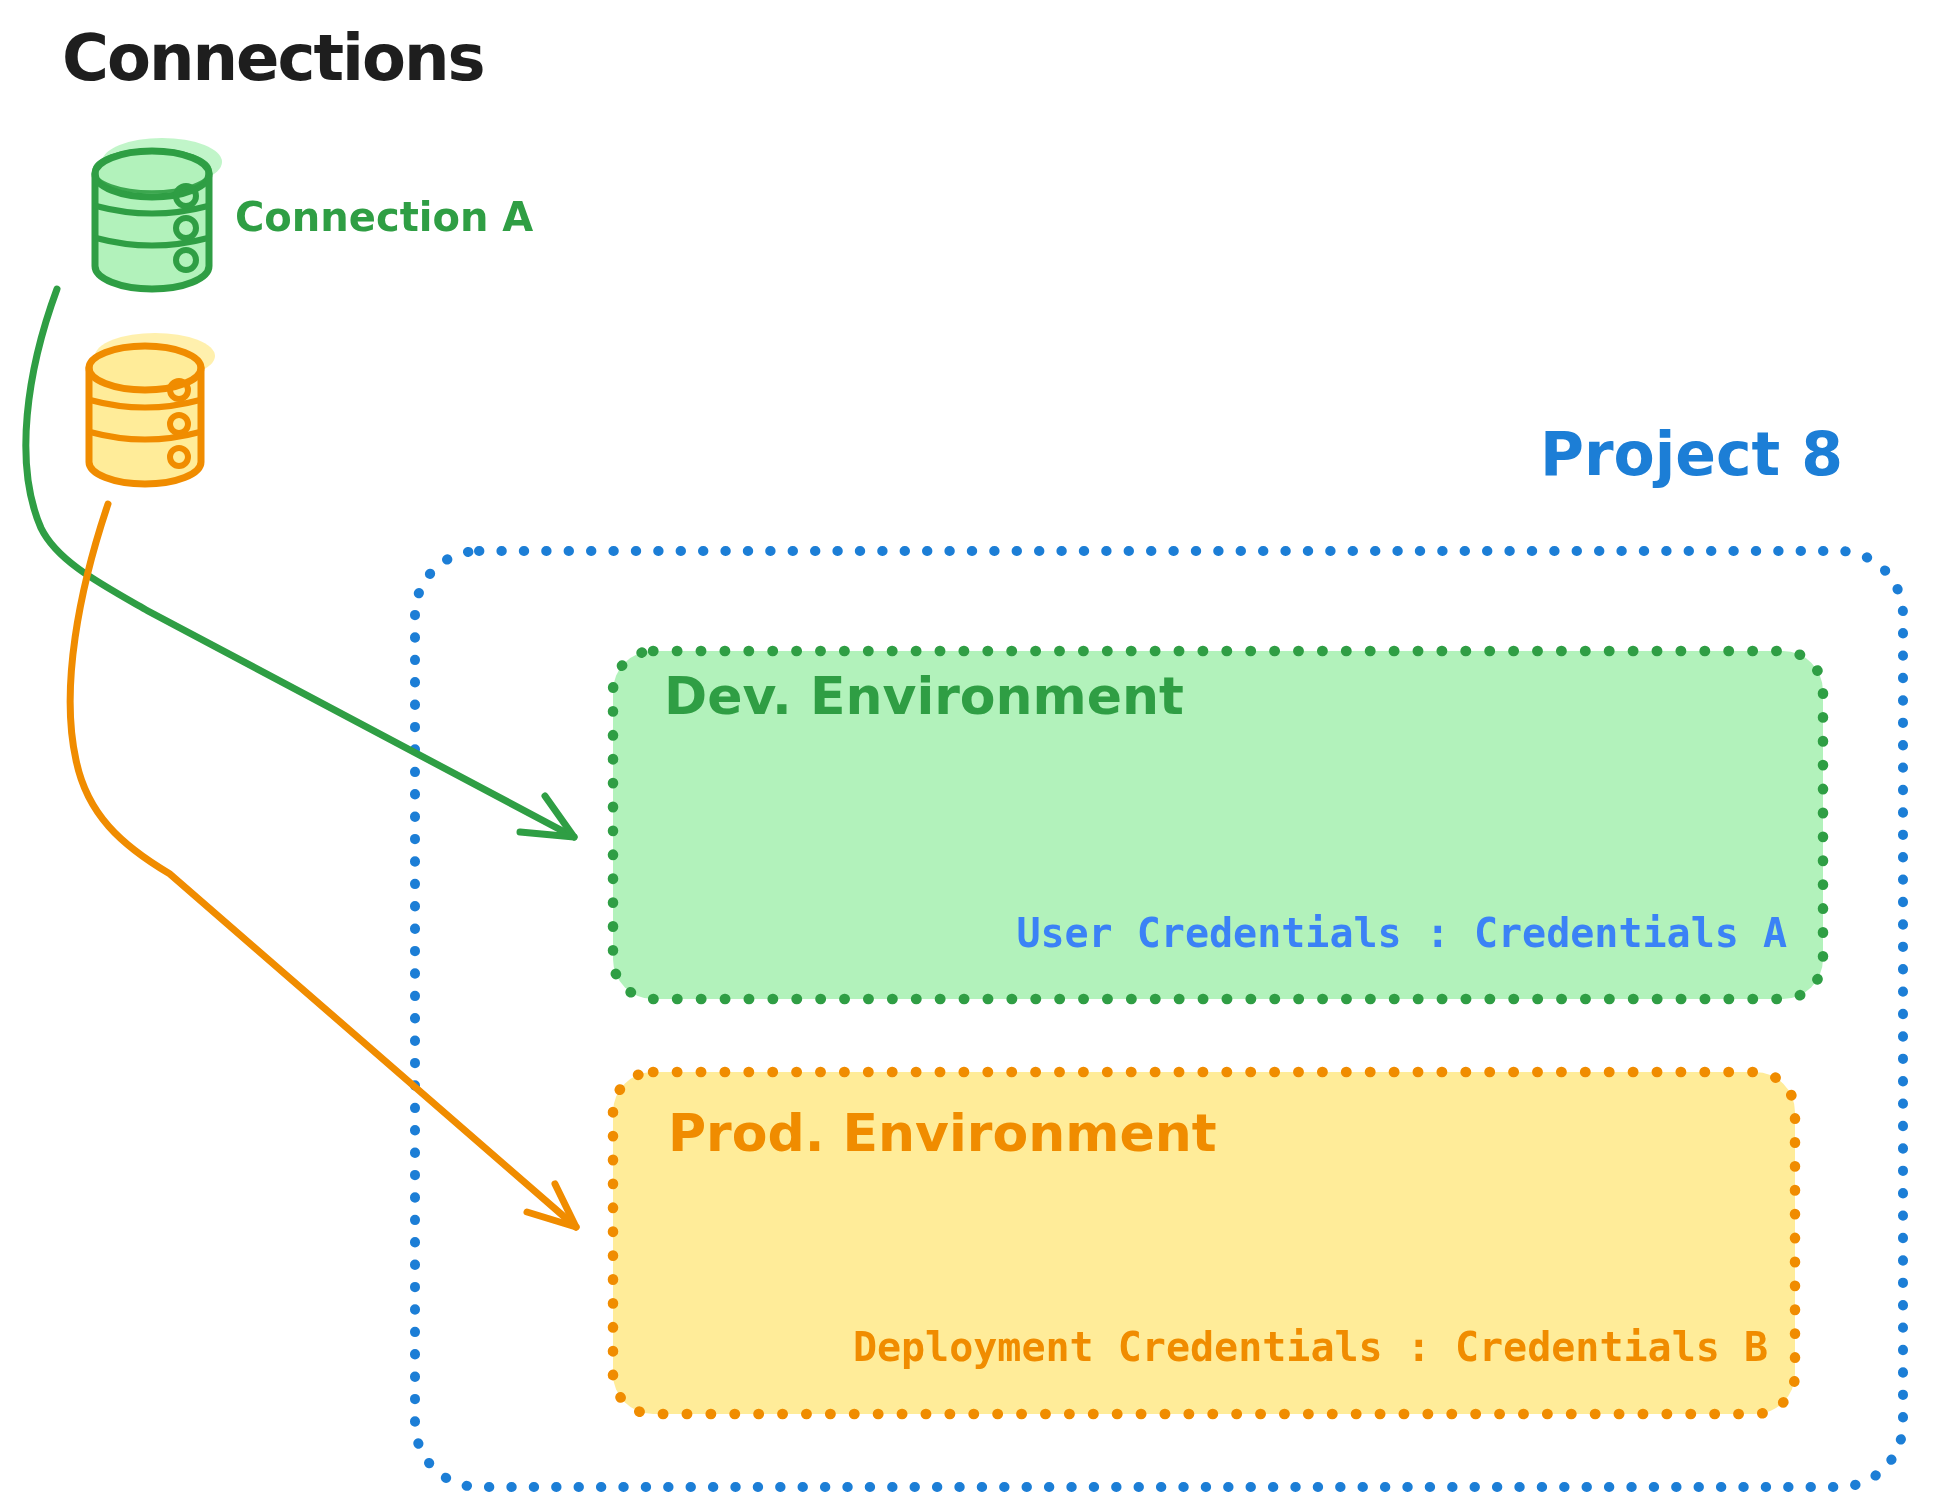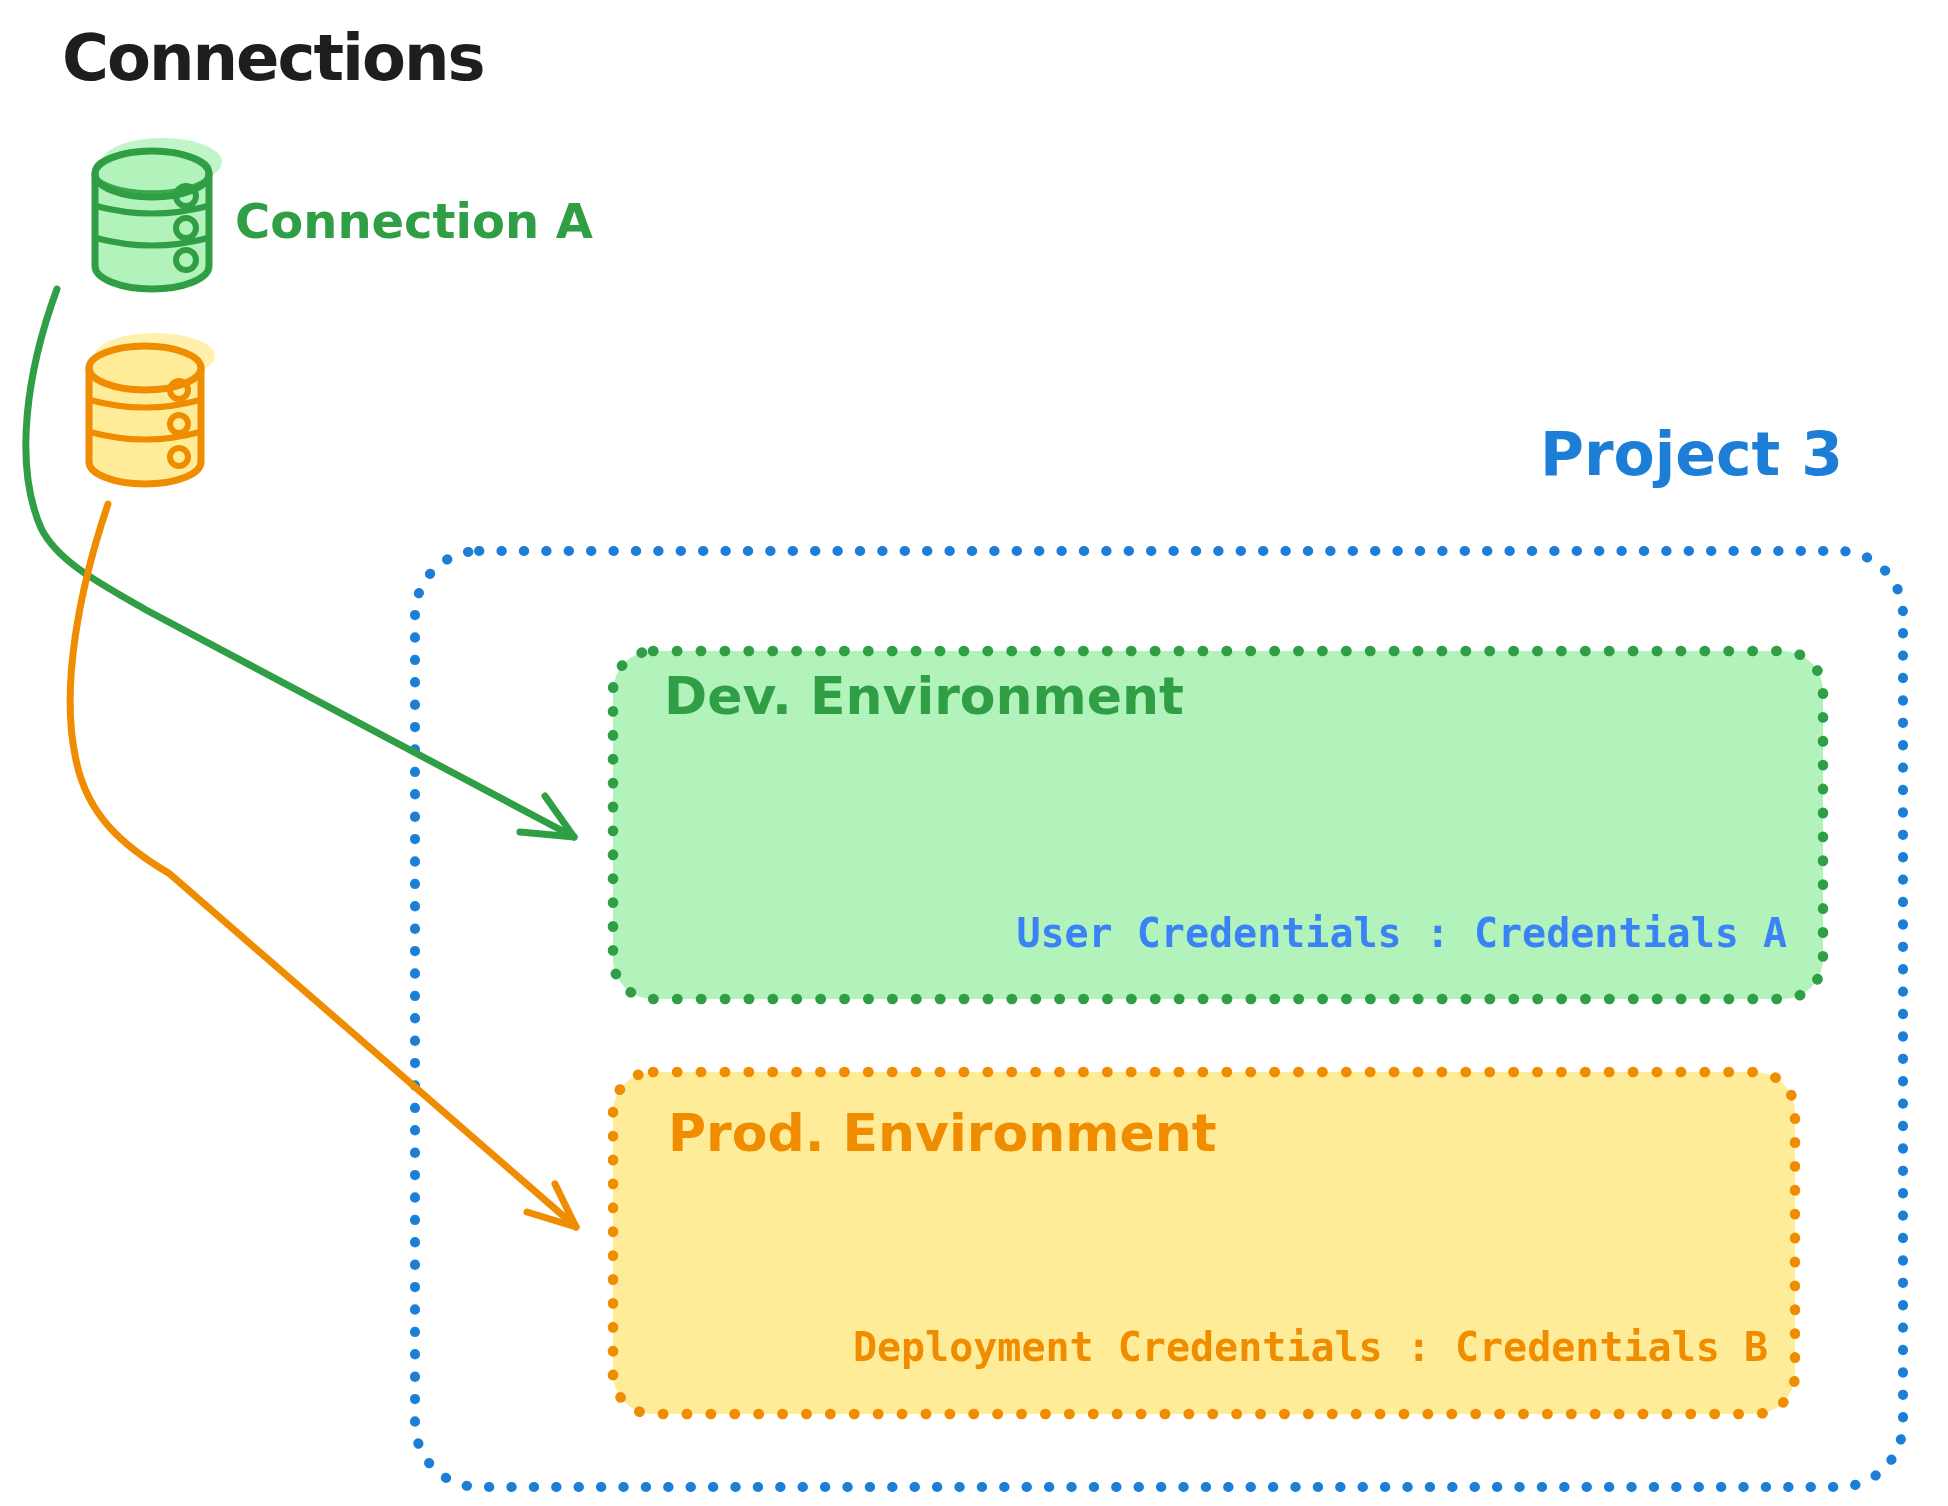--- a/index.html
+++ b/index.html
@@ -17,21 +17,21 @@
     white-space:nowrap;
     line-height:1.15;
     font-family:"DejaVu Sans", sans-serif;
     text-align:center;
   }
   .mono{
     font-family:"DejaVu Sans Mono", monospace;
     font-weight:700;
   }
   .title-connections{left:62px;top:22px;font-size:64px;letter-spacing:-2px;color:#1e1e1e;}
-  .conn-a-label{left:235px;top:194px;font-size:48px;color:#2f9e44;}
+  .conn-a-label{left:235px;top:194px;font-size:40px;color:#2f9e44;}
   .conn-b-label{left:230px;top:400px;font-size:50px;color:#f08c00;}
   .project-label{left:1540px;top:420px;font-size:60px;color:#1c7ed6;}
   .dev-name{left:664px;top:652px;font-size:52px;color:#2f9e44;margin-top:15px;}
   .prod-name{left:668px;top:1104px;font-size:52px;color:#f08c00;}
   .dev-cred{right:161px;top:910px;font-size:40px;color:#3b82f6;}
   .prod-cred{right:180px;top:1324px;font-size:40px;color:#f08c00;}
 </style>
 </head>
 <body>
 
@@ -79,21 +79,21 @@
       <path d="M 108 504 C 79 590 60 688 76 760 C 87 814 121 845 170 874 L 576 1227" fill="none" stroke="#f08c00" stroke-width="7" stroke-linecap="round"></path>
       <path d="M 576 1227 L 555 1184 M 576 1227 L 527 1212" fill="none" stroke="#f08c00" stroke-width="7" stroke-linecap="round"></path>
     </g>
   </svg>
 
   <div class="label title-connections">Connections</div>
 
   <div class="label conn-a-label">Connection A</div>
 
 
-  <div class="label project-label">Project 3</div>
+  <div class="label project-label">Project 8</div>
 
   <div class="label dev-name">Dev. Environment</div>
 
   <div class="label mono dev-cred">User Credentials : Credentials A</div>
 
   <div class="label mono prod-cred">Deployment Credentials : Credentials B</div>
 
   <div class="label prod-name">Prod. Environment</div>
 
 </div>

